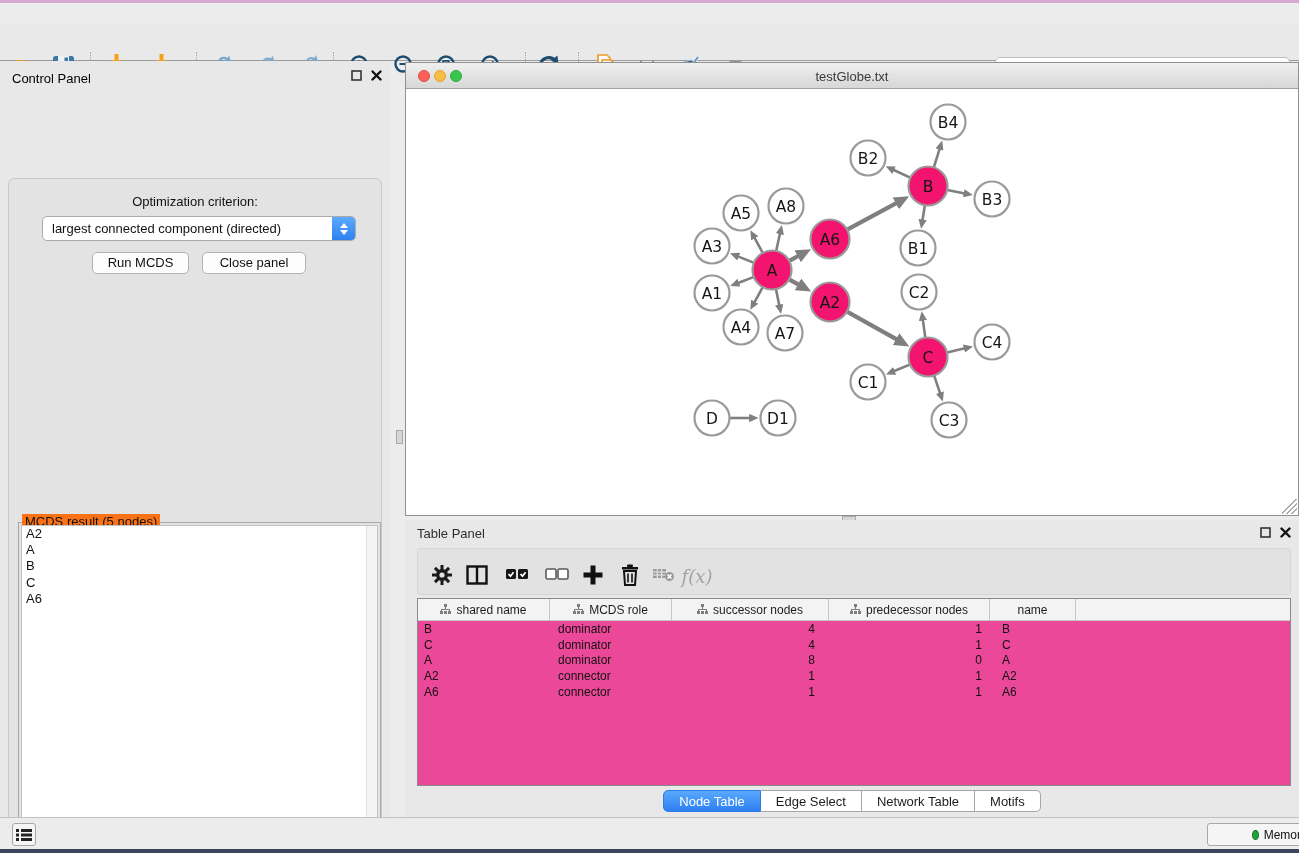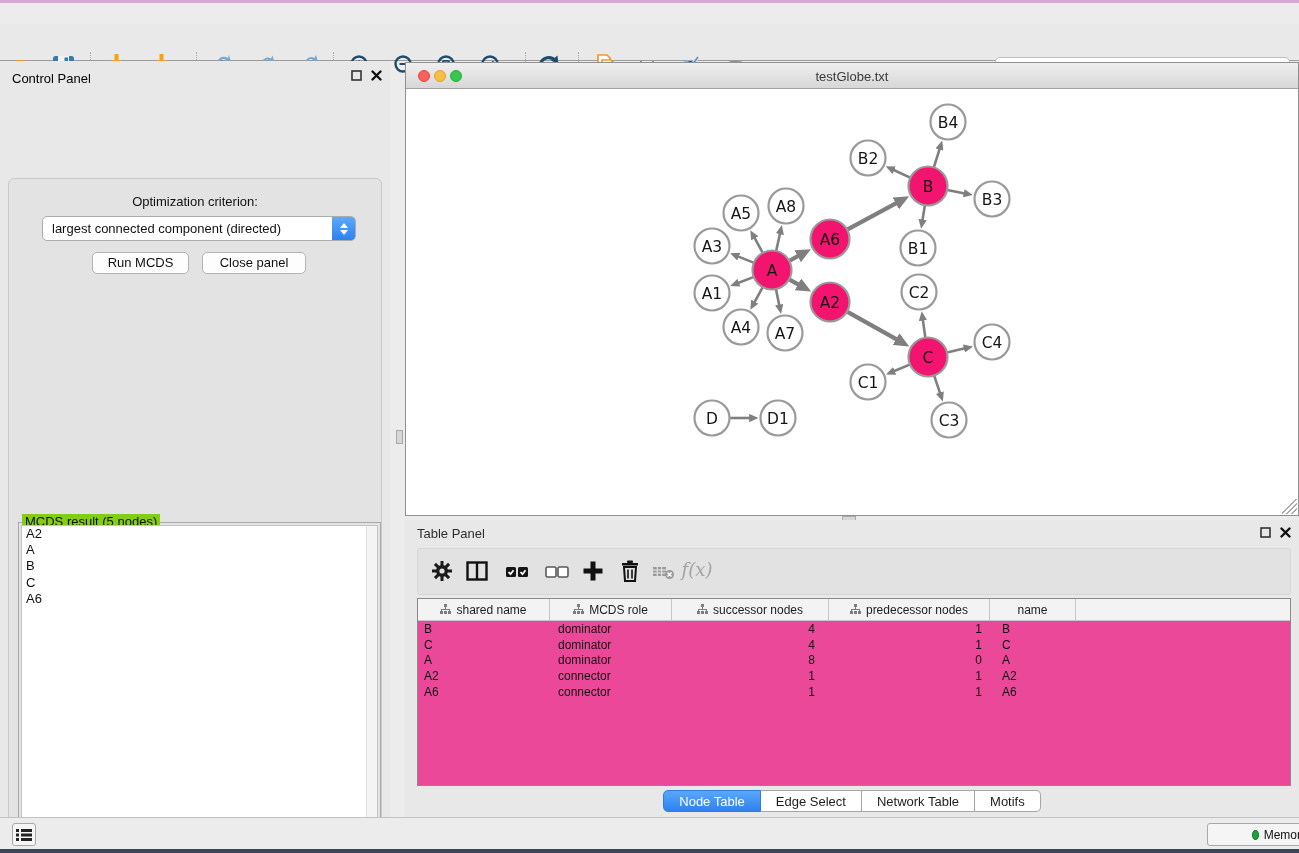--- a/index.html
+++ b/index.html
@@ -57,21 +57,21 @@
   .dd-cap .up { width:0;height:0;border-left:4px solid transparent;border-right:4px solid transparent;border-bottom:5px solid #fff; }
   .dd-cap .down { width:0;height:0;border-left:4px solid transparent;border-right:4px solid transparent;border-top:5px solid #fff; }
 
   .btn { position:absolute; height:22px; background:#fdfdfd; border:1px solid #b3b3b3;
     border-radius:5px; font-size:13px; color:#111; text-align:center; line-height:20px; cursor:default; }
   .btn-run { left:92px; top:191px; width:97px; }
   .btn-close { left:202px; top:191px; width:104px; }
 
   .result-box { position:absolute; left:18px; top:461px; width:363px; height:336px;
     border:1px solid #a9a9a9; }
-  .result-legend { position:absolute; left:3px; top:-9px; background:#84cc16; padding:0 3px;
+  .result-legend { position:absolute; left:3px; top:-9px; background:#f97316; padding:0 3px;
     font-size:13px; color:#111; white-space:nowrap; }
   .result-list { position:absolute; left:2px; top:2px; right:2px; bottom:2px; background:#fff;
     border:1px solid #c4c4c4; overflow:hidden; }
   .result-item { font-size:13px; color:#111; line-height:16.2px; padding-left:4px; }
   .result-scroll { position:absolute; right:0; top:0; bottom:0; width:11px; background:#f4f4f4; border-left:1px solid #e0e0e0; }
 
   
   .net-window { position:absolute; left:405px; top:62px; width:894px; height:454px;
     background:#fff; border:1px solid #909090; }
   .net-titlebar { position:absolute; left:0; top:0; width:100%; height:26px;
@@ -91,21 +91,21 @@
   .split-handle-v { position:absolute; left:396px; top:430px; width:7px; height:14px;
     background:#d6d6d6; border:1px solid #a8a8a8; }
   .split-handle-h { position:absolute; left:842px; top:516px; width:14px; height:5px;
     background:#d6d6d6; border:1px solid #ababab; }
 
   
   .table-panel { position:absolute; left:405px; top:520px; width:894px; height:297px; background:#e8e8e8; }
   .tp-title { position:absolute; left:12px; top:6px; font-size:13px; color:#2e2e2e; }
   .tp-toolbar { position:absolute; left:12px; top:28px; width:874px; height:47px;
     background:#e2e2e2; border:1px solid #d6d6d6; border-radius:3px; }
-  .tp-icon { position:absolute; top:10px; width:28px; height:28px; display:flex; align-items:flex-start; justify-content:center; }
+  .tp-icon { position:absolute; top:10px; width:28px; height:28px; display:flex; align-items:flex-end; justify-content:center; }
   .fx-label { font-family:"DejaVu Serif","Liberation Serif",serif; font-style:italic;
     font-size:18px; color:#a2a2a2; }
 
   .data-table { position:absolute; left:12px; top:78px; width:874px; height:188px;
     background:#ec4899; border:1px solid #8a8a8a; overflow:hidden; }
   .dt-header { display:flex; height:22px; background:#f3f3f3; border-bottom:1px solid #c6c6c6; }
   .dt-hcell { display:flex; align-items:center; justify-content:center; gap:5px;
     font-size:12px; color:#1d1d1d; border-right:1px solid #c6c6c6; height:100%; }
   .dt-hcell.filler { border-right:none; flex:1; }
   .dt-row { display:flex; height:15.8px; align-items:center; }

